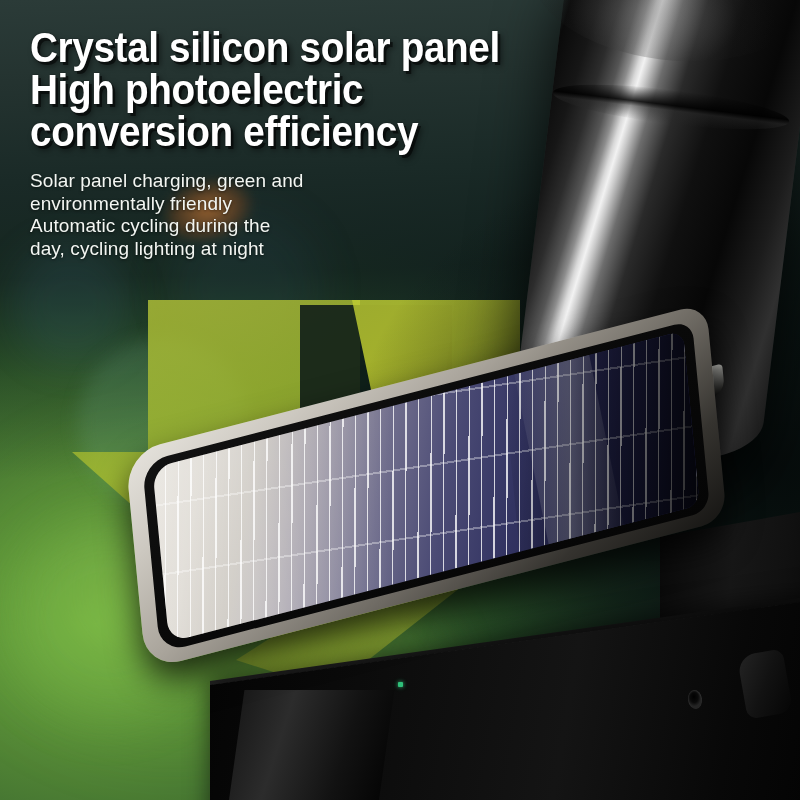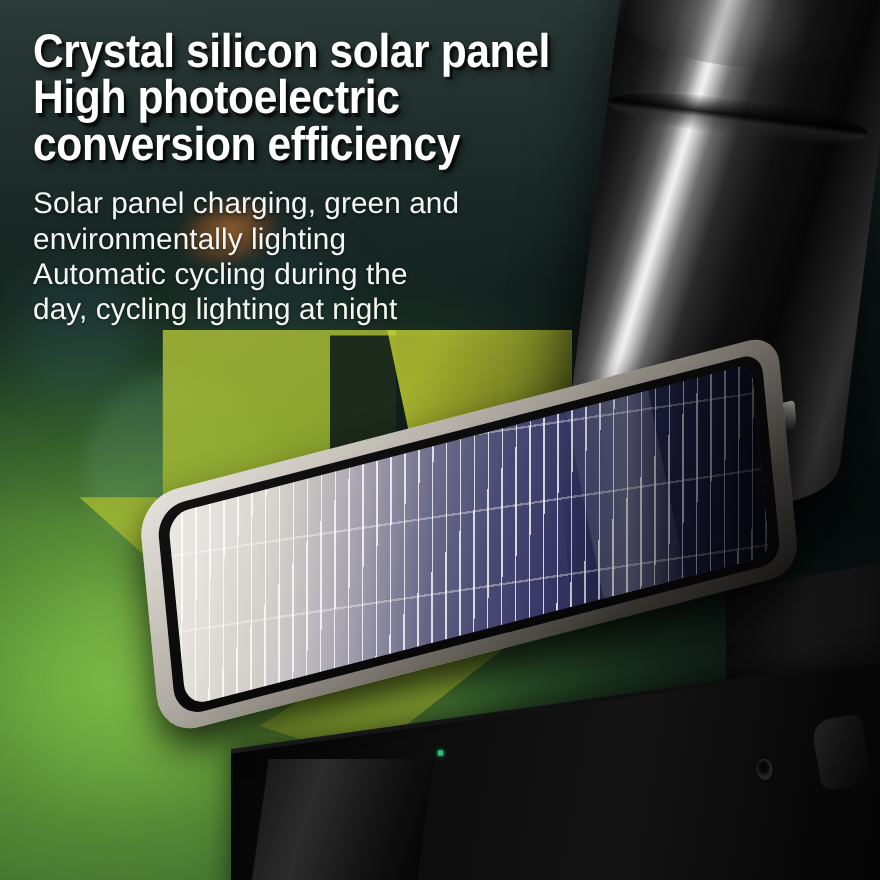--- a/index.html
+++ b/index.html
@@ -232,21 +232,21 @@
       3px 3px 0 rgba(0,0,0,0.55),
       4px 4px 7px rgba(0,0,0,0.55),
       0 0 2px rgba(0,0,0,0.6);
     white-space:nowrap;
   }
   .headline .ln{display:block;}
   .subcopy{
     margin:18px 0 0 0;
     color:#f3f6f2;
     font-weight:400;
-    font-size:27px;
+    font-size:19px;
     line-height:1.18;
     letter-spacing:0.1px;
     text-shadow:0 1px 3px rgba(0,0,0,0.55);
     white-space:nowrap;
   }
   .subcopy .ln{display:block;}
 </style>
 </head>
 <body>
 
@@ -325,19 +325,19 @@
   <div class="panel-led"></div>
 
   <div class="copy">
     <h1 class="headline">
       <span class="ln">Crystal silicon solar panel</span>
       <span class="ln">High photoelectric</span>
       <span class="ln">conversion efficiency</span>
     </h1>
     <p class="subcopy">
       <span class="ln">Solar panel charging, green and</span>
-      <span class="ln">environmentally lighting</span>
+      <span class="ln">environmentally friendly</span>
       <span class="ln">Automatic cycling during the</span>
       <span class="ln">day, cycling lighting at night</span>
     </p>
   </div>
 
 </div>
 
 </body></html>

